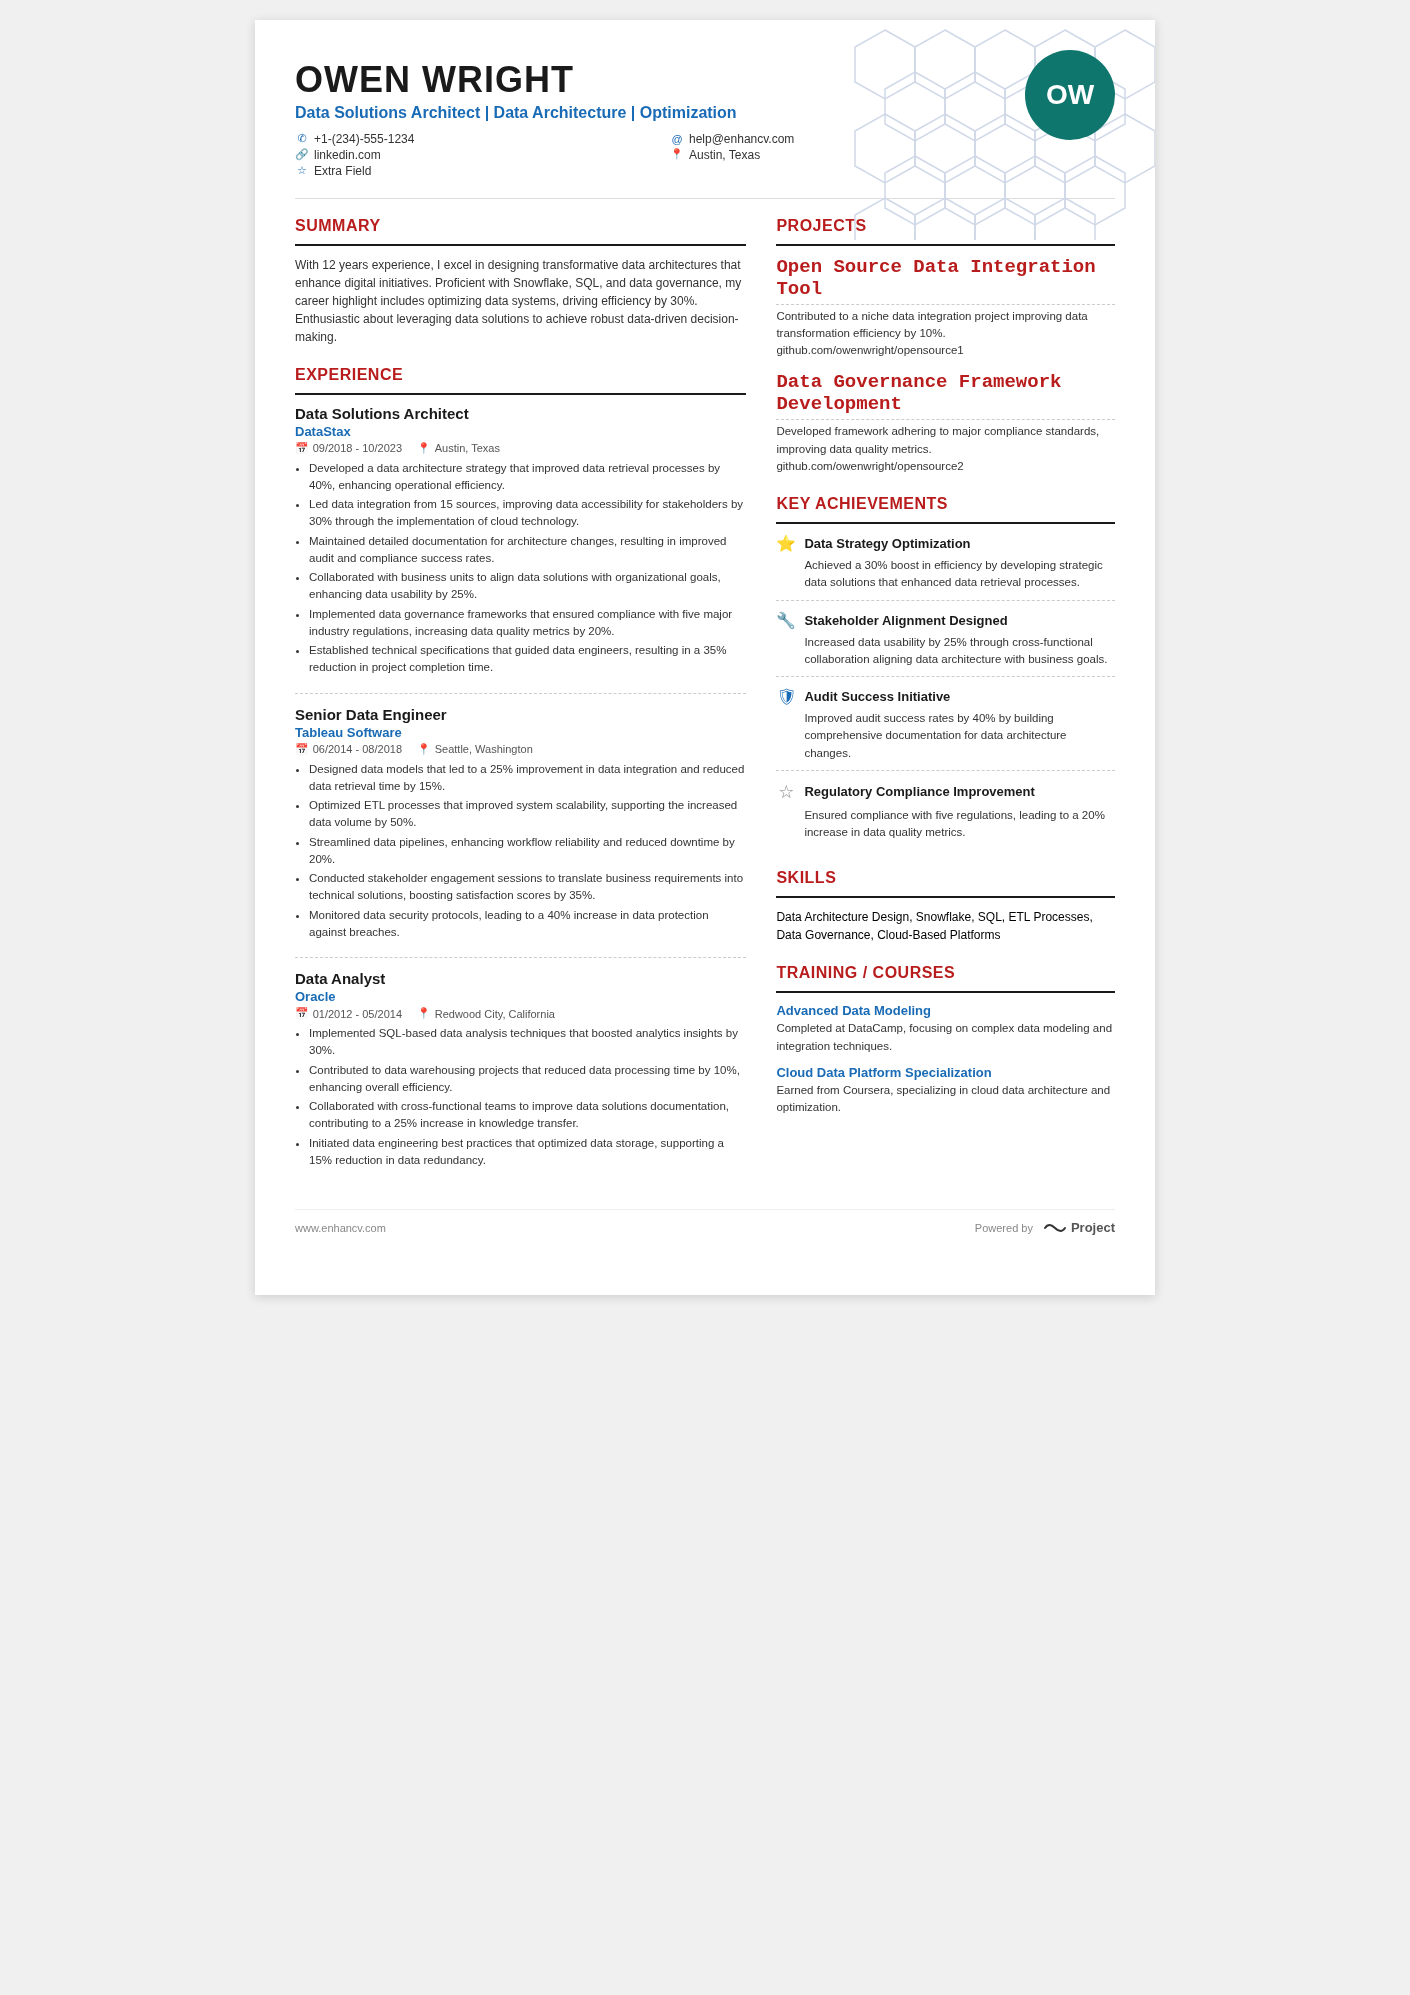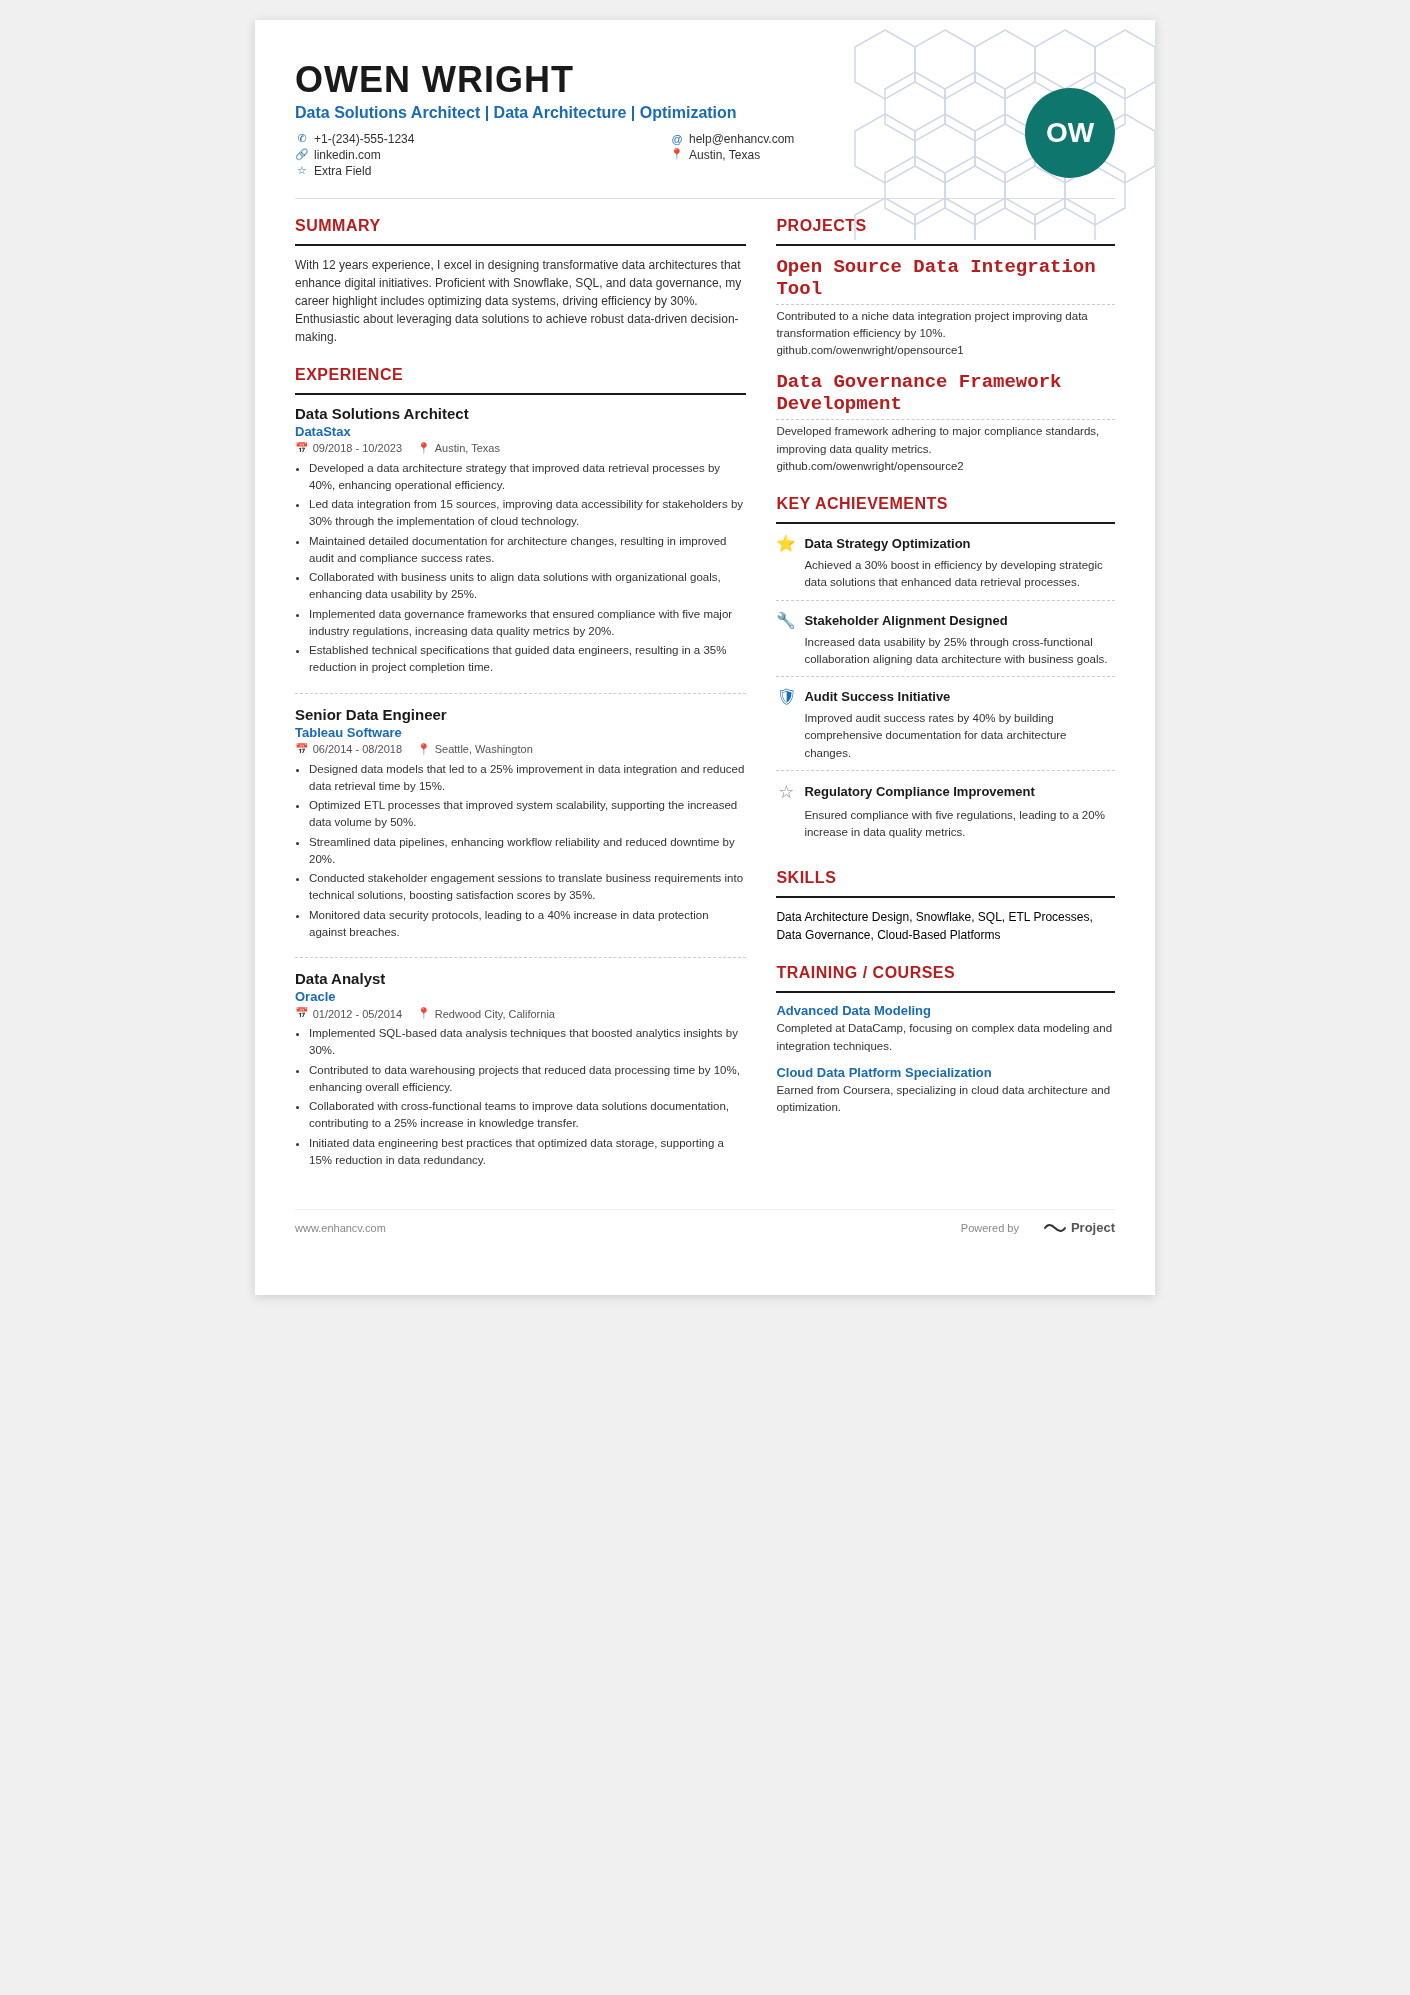--- a/index.html
+++ b/index.html
@@ -28,21 +28,21 @@
       pointer-events: none;
     }
     .hex-bg svg {
       width: 100%;
       height: 100%;
     }
     
     .header {
       display: flex;
       justify-content: space-between;
-      align-items: flex-end;
+      align-items: flex-start;
       margin-bottom: 20px;
     }
     .header-left { flex: 1; }
     .header-right {
       display: flex;
       align-items: center;
       justify-content: center;
     }
     .name {
       font-size: 36px;
@@ -237,21 +237,21 @@
       justify-content: space-between;
       align-items: center;
       font-size: 11px;
       color: #888;
       border-top: 1px solid #eee;
       padding-top: 10px;
     }
     .footer-brand {
       display: flex;
       align-items: center;
-      gap: 24px;
+      gap: 10px;
     }
     .enhancv-logo {
       display: flex;
       align-items: center;
       gap: 4px;
       color: #555;
       font-size: 13px;
       font-weight: 600;
     }
     .header-divider {

